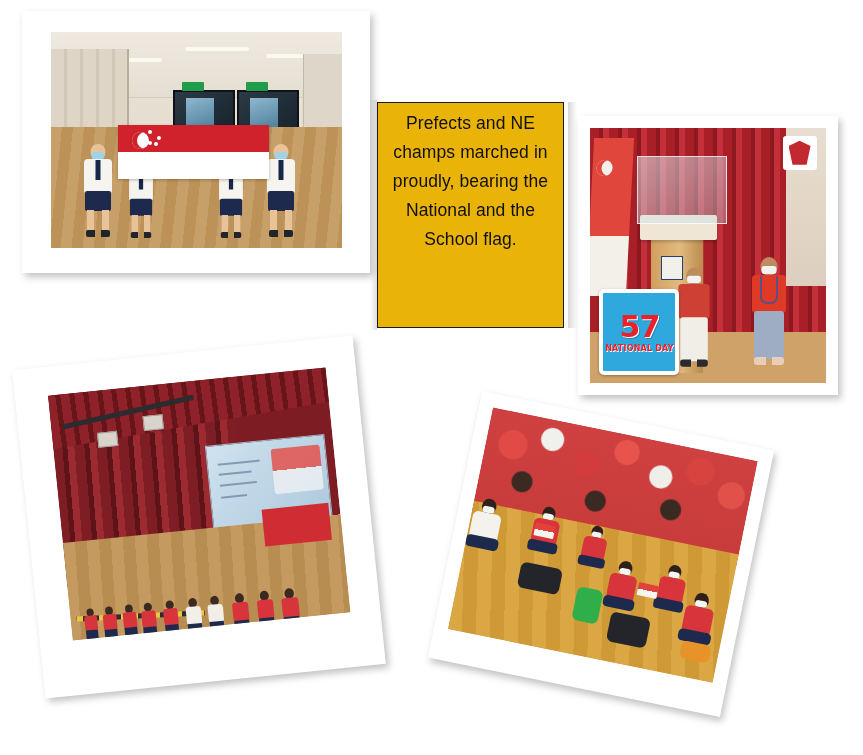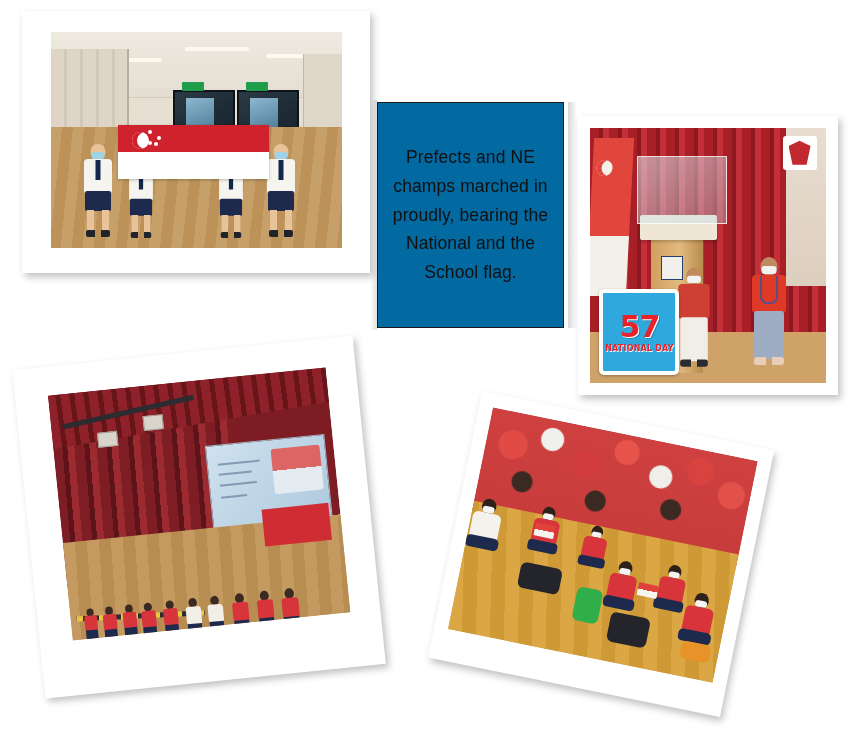--- a/index.html
+++ b/index.html
@@ -39,24 +39,23 @@
     padding: 0;
   }
   #frame-flag .photo { left: 29px; top: 21px; width: 291px; height: 216px; }
 
   
   #caption-panel {
     position: absolute;
     left: 377px; top: 102px;
     width: 187px; height: 226px;
     border: 1.5px solid #1a1a1a;
-    background: #0369a1;
+    background: #eab308;
     box-sizing: border-box;
     display: flex;
-    align-items: center;
     justify-content: center;
     padding: 6px 12px;
   }
   #caption-panel .caption-text {
     font-size: 17.5px;
     line-height: 1.65;
     color: #111111;
     text-align: center;
     letter-spacing: .1px;
   }

